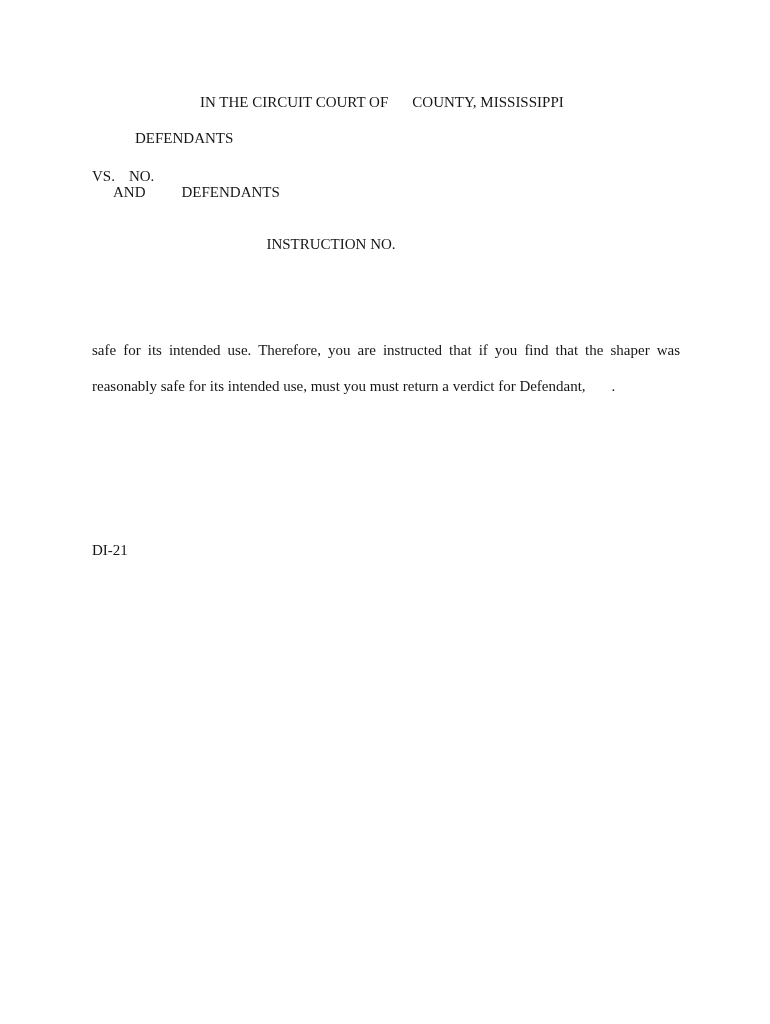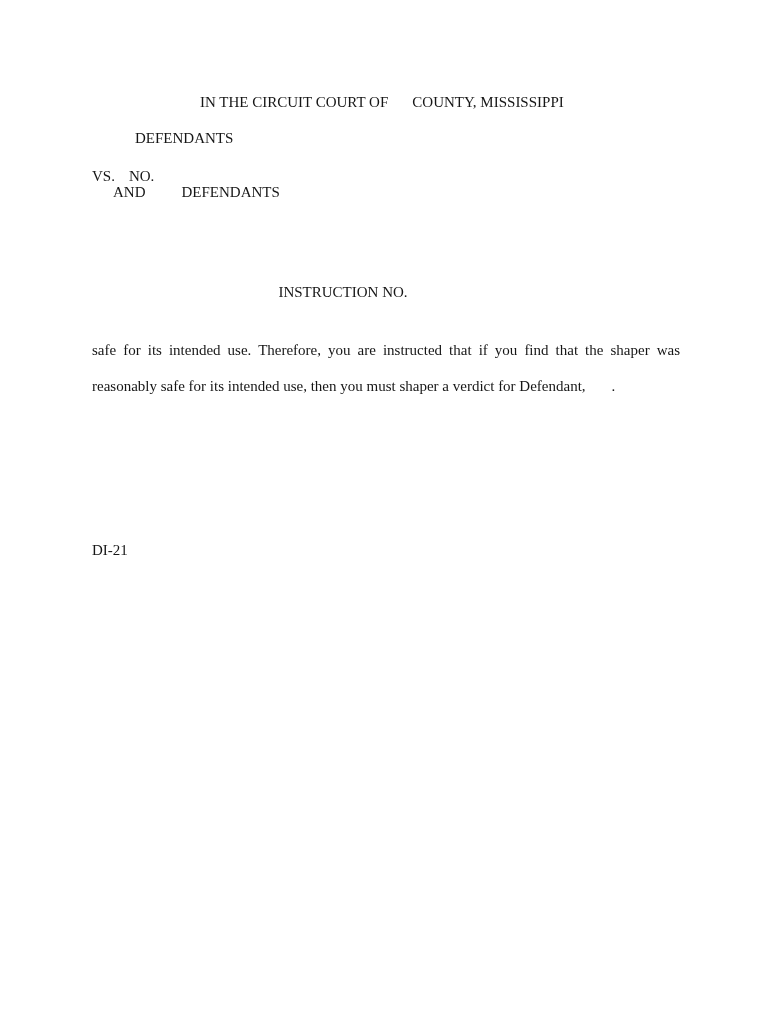--- a/index.html
+++ b/index.html
@@ -29,21 +29,21 @@
   }
   .gap-county   { width: 24px; }
   .gap-caseno   { width: 14px; }
   .gap-defs     { width: 36px; }
   .gap-blankdef { width: 26px; }
 
   .court-line      { left: 200px; top: 93px; }
   .plaintiff-line  { left: 135px; top: 129px; }
   .vs-line         { left: 92px;  top: 167px; }
   .and-line        { left: 113px; top: 183px; }
-  .instruction-line{ left: 12px;     top: 235px; width: 662px; text-align: center; margin-top: 48px; }
+  .instruction-line{ left: 0;     top: 235px; width: 662px; text-align: center; }
 
   .para {
     position: absolute;
     left: 92px;
     top: 332px;
     width: 588px;
   }
   .pline {
     line-height: 36px;
     height: 36px;
@@ -76,21 +76,21 @@
     <span>AND</span><span class="gap gap-defs"></span><span>DEFENDANTS</span>
   </div>
 
   <div class="abs instruction-line">
     <span>INSTRUCTION NO.</span>
   </div>
 
   <div class="para">
     <div class="pline">safe for its intended use. Therefore, you are instructed that if you find that the shaper was</div>
     <div class="pline pline-last">
-      <span>reasonably safe for its intended use, then you must shaper a verdict for Defendant,</span><span class="gap gap-blankdef"></span><span>.</span>
+      <span>reasonably safe for its intended use, must you must return a verdict for Defendant,</span><span class="gap gap-blankdef"></span><span>.</span>
     </div>
   </div>
 
   <div class="abs footer-id">
     <span>DI-21</span>
   </div>
 
 </div>
 
 </body></html>

